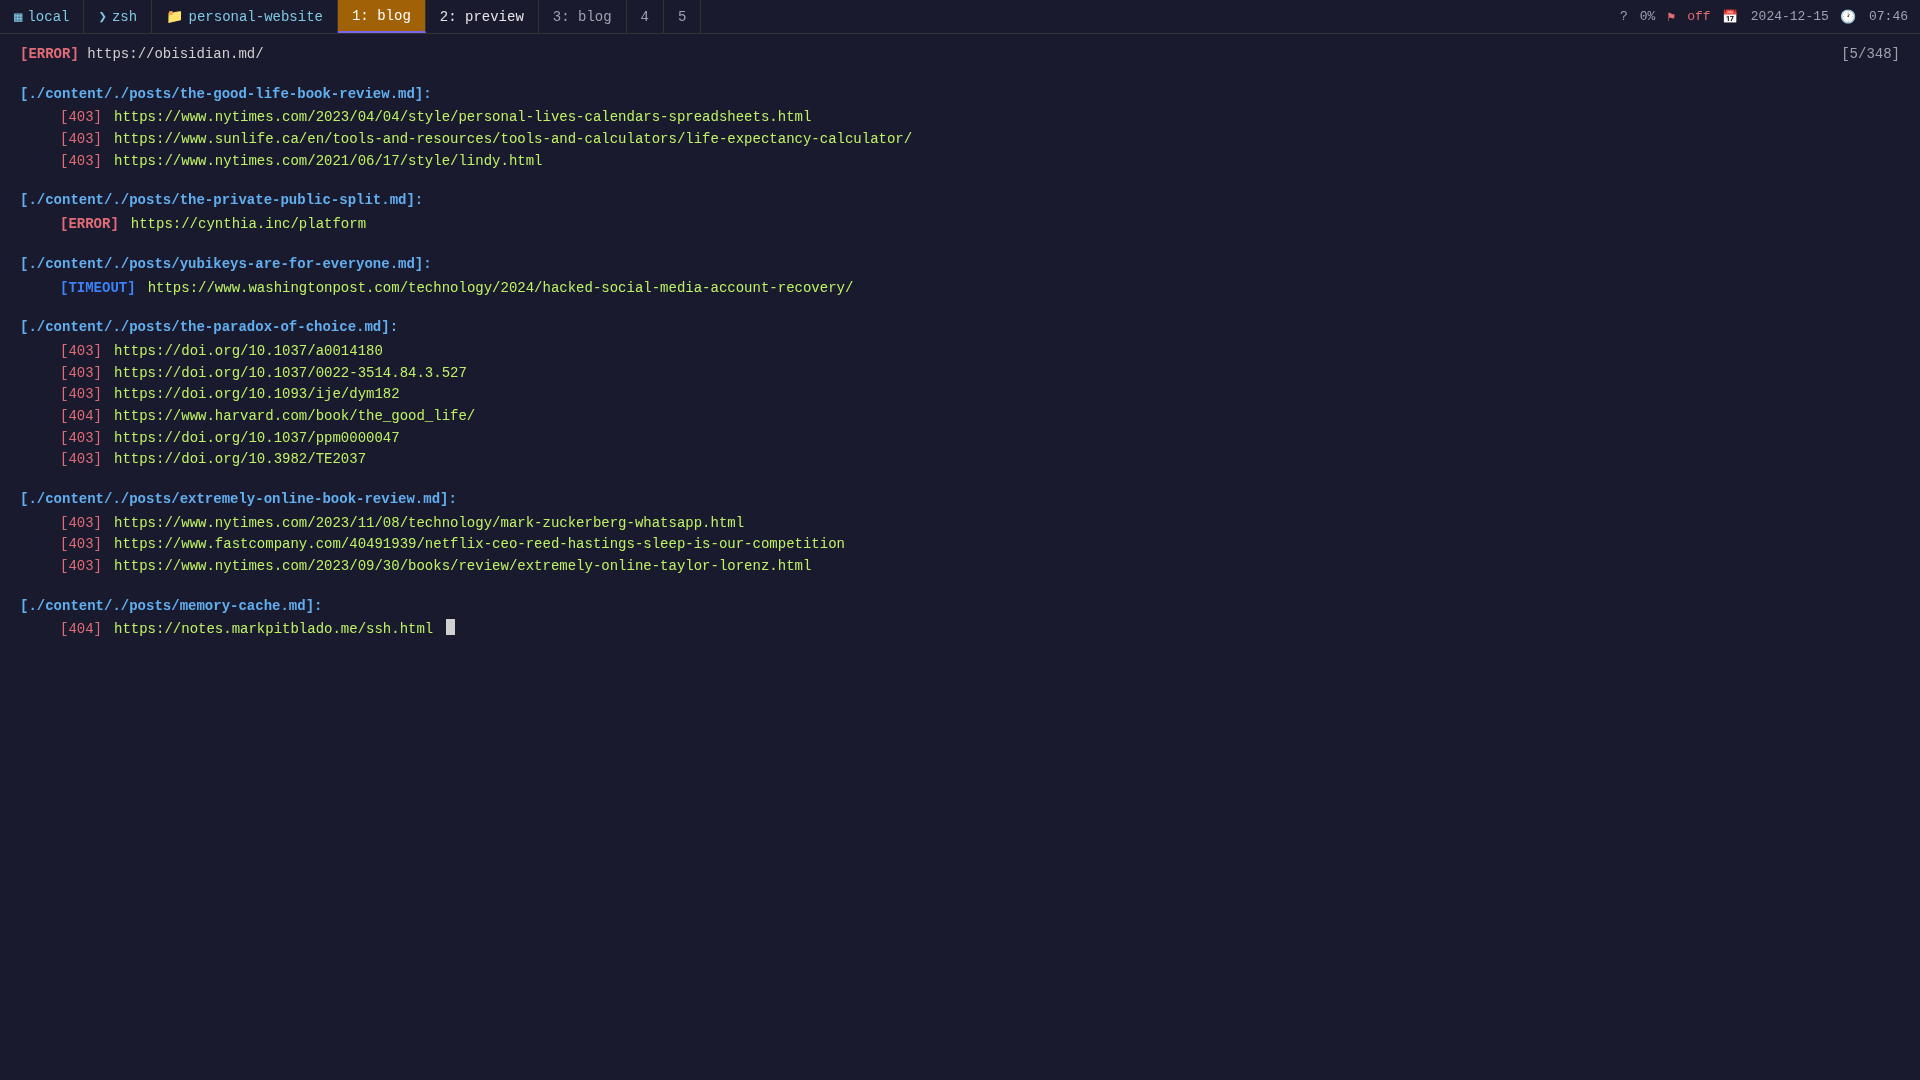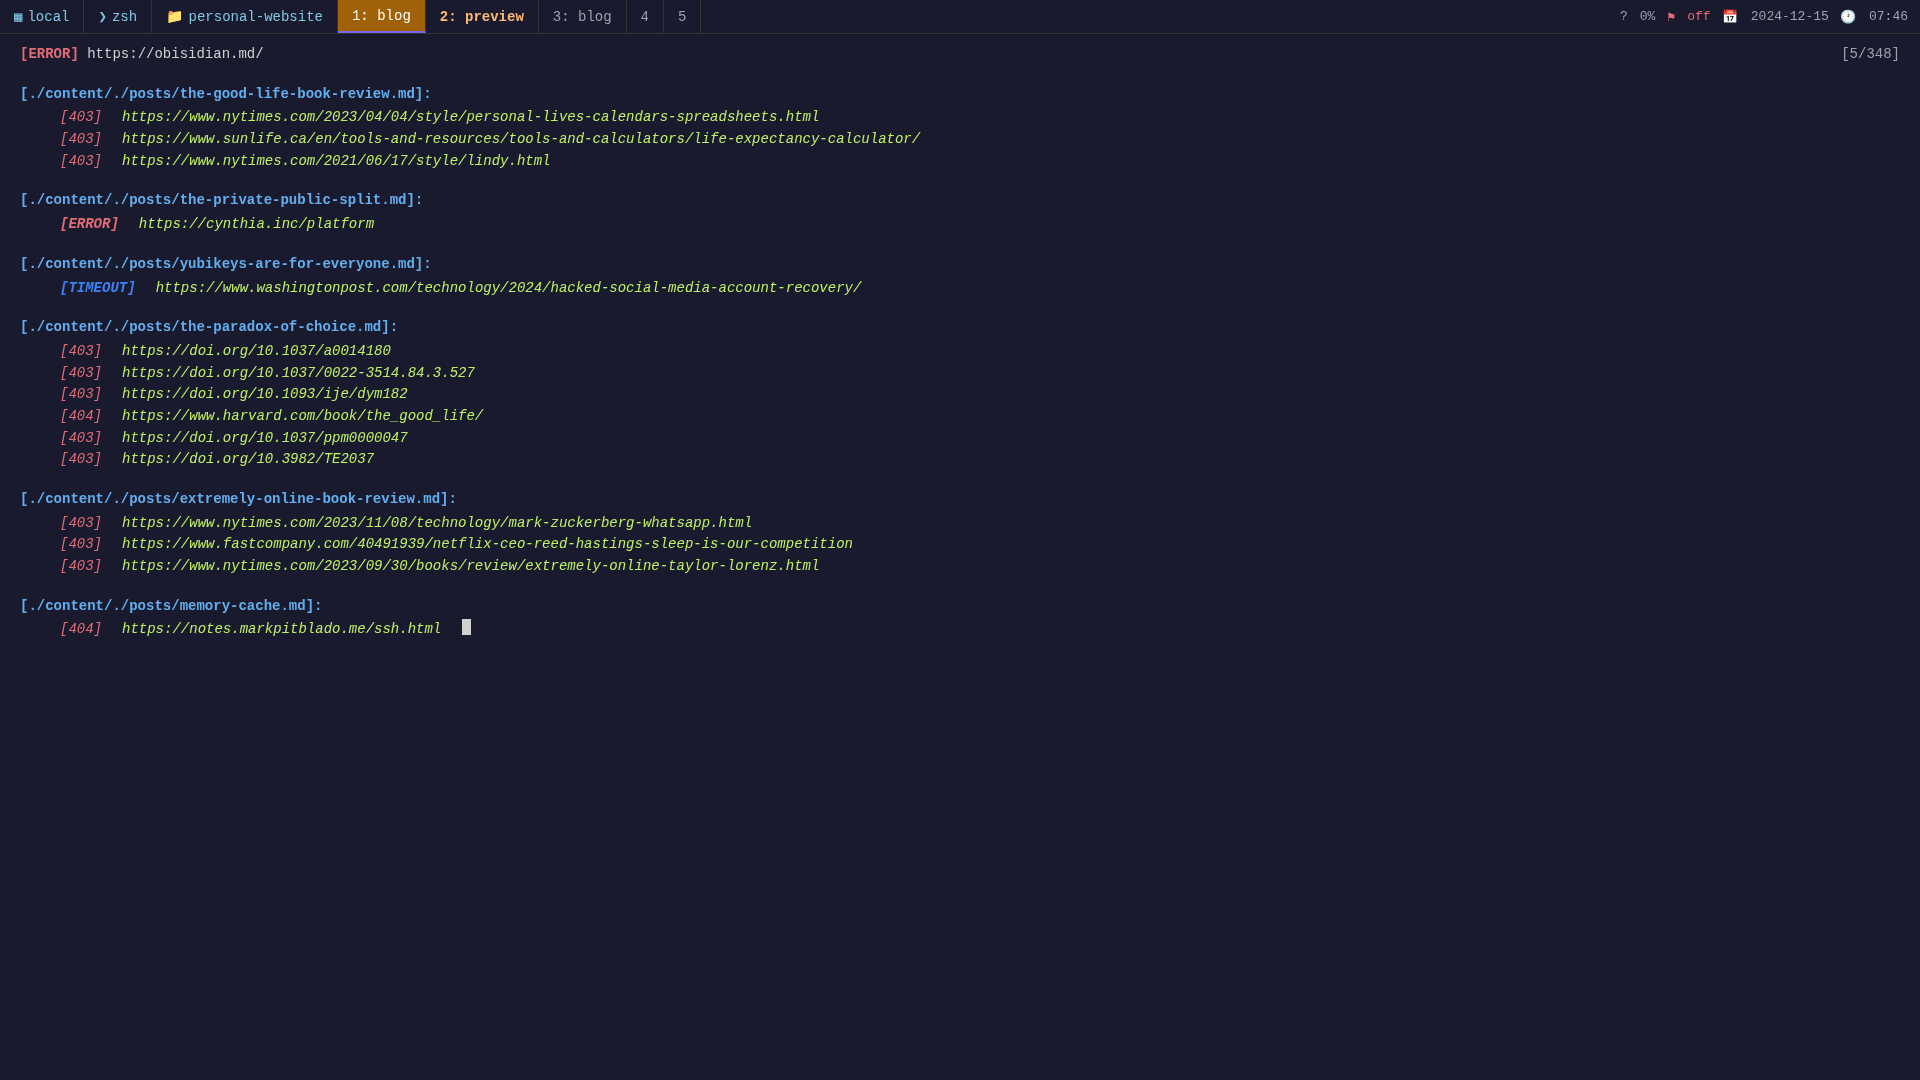--- a/index.html
+++ b/index.html
@@ -39,21 +39,21 @@
     }
 
     .tab-item .tab-icon {
       margin-right: 5px;
     }
 
     .tab-item.tab-local { color: #7ec8e3; }
     .tab-item.tab-zsh { color: #7ec8e3; }
     .tab-item.tab-personal-website { color: #7ec8e3; }
     .tab-item.tab-blog { background-color: #a16207; color: #ffffff; border-bottom: 2px solid #7b68ee; }
-    .tab-item.tab-preview { color: #fdba74; font-weight: bold; }
+    .tab-item.tab-preview { color: #e5e5e5; }
     .tab-item.tab-notes { color: #a0a0b0; }
     .tab-item.tab-4 { color: #a0a0b0; }
     .tab-item.tab-5 { color: #a0a0b0; }
 
     .tab-spacer { flex: 1; }
 
     .tab-right {
       display: flex;
       align-items: center;
       padding: 0 12px;
@@ -108,23 +108,22 @@
     .url-text {
       color: #bef264;
     }
 
     .error-url {
       color: #d0d0d0;
     }
 
     .log-line {
       display: flex;
-      gap: 20px;
+      gap: 12px;
       padding-left: 40px;
-      font-style: italic;
     }
 
     .cursor {
       display: inline-block;
       width: 9px;
       height: 16px;
       background-color: #d0d0d0;
       vertical-align: middle;
       margin-left: 1px;
     }

